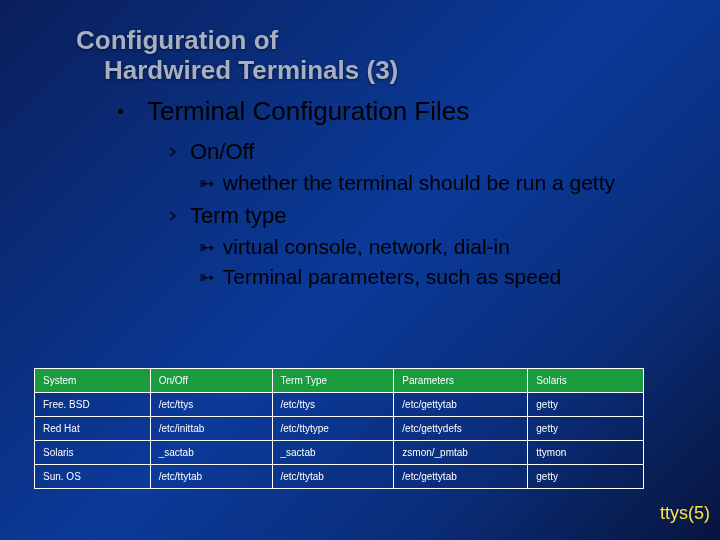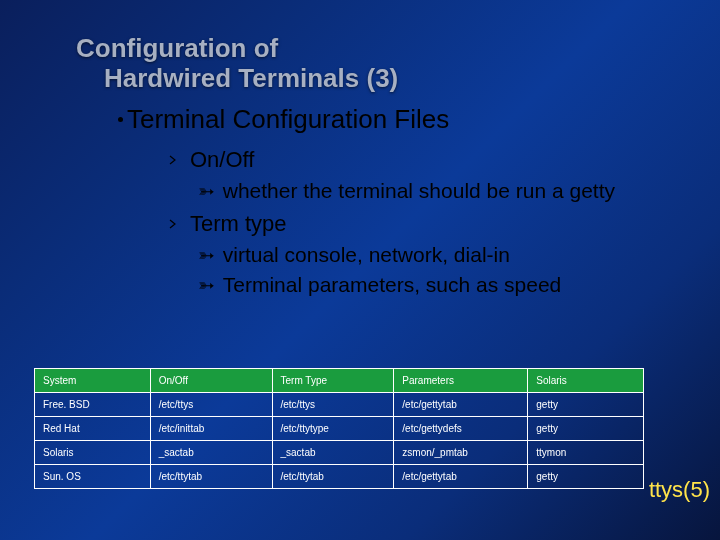--- a/index.html
+++ b/index.html
@@ -3,34 +3,34 @@
 <meta charset="utf-8">
 <style>
   * { margin: 0; padding: 0; box-sizing: border-box; }
   html, body { width: 720px; height: 540px; overflow: hidden; }
   body {
     font-family: Arial, sans-serif;
     background: linear-gradient(135deg, #0a1f5c 0%, #0a2d7a 25%, #0b3a99 50%, #0a2d7a 75%, #07153d 100%);
     color: #fff;
     position: relative;
   }
-  .slide { width: 720px; height: 540px; position: relative; padding: 34px 0 0 0; }
+  .slide { width: 720px; height: 540px; position: relative; padding: 26px 0 0 0; }
   .title {
     color: #a7b0c2;
     font-size: 26px;
     font-weight: bold;
     line-height: 1.15;
     padding-left: 76px;
     text-shadow: 0 1px 3px rgba(0,0,0,0.6);
   }
   .title .l2 { padding-left: 28px; }
   .item-main {
     display: flex;
     align-items: center;
-    gap: 4px;
+    gap: 24px;
     padding-left: 118px;
     margin-top: 10px;
     font-size: 26px;
     color: #000;
   }
   .dot { width: 5px; height: 5px; border-radius: 50%; background: #000; display: inline-block; }
   .bullets { padding-left: 168px; margin-top: 12px; font-size: 22px; }
   .b1 { display: flex; align-items: center; gap: 12px; color: #000; margin-top: 8px; }
   .b1 .chev { width: 10px; height: 10px; flex: 0 0 auto; }
   .b1 .chev svg { display: block; }
@@ -49,23 +49,23 @@
   th { background: #1a9c3e; }
   td { background: transparent; }
   col.c1 { width: 19%; }
   col.c2 { width: 20%; }
   col.c3 { width: 20%; }
   col.c4 { width: 22%; }
   col.c5 { width: 19%; }
   .footnote {
     position: absolute;
     right: 10px;
-    bottom: 37px;
+    bottom: 16px;
     color: #ffe34a;
-    font-size: 22px;
+    font-size: 18px;
   }
 </style>
 </head>
 <body>
 
 <div class="slide">
 
   <div class="title">
     <div>Configuration of</div>
     <div class="l2">Hardwired Terminals (3)</div>

